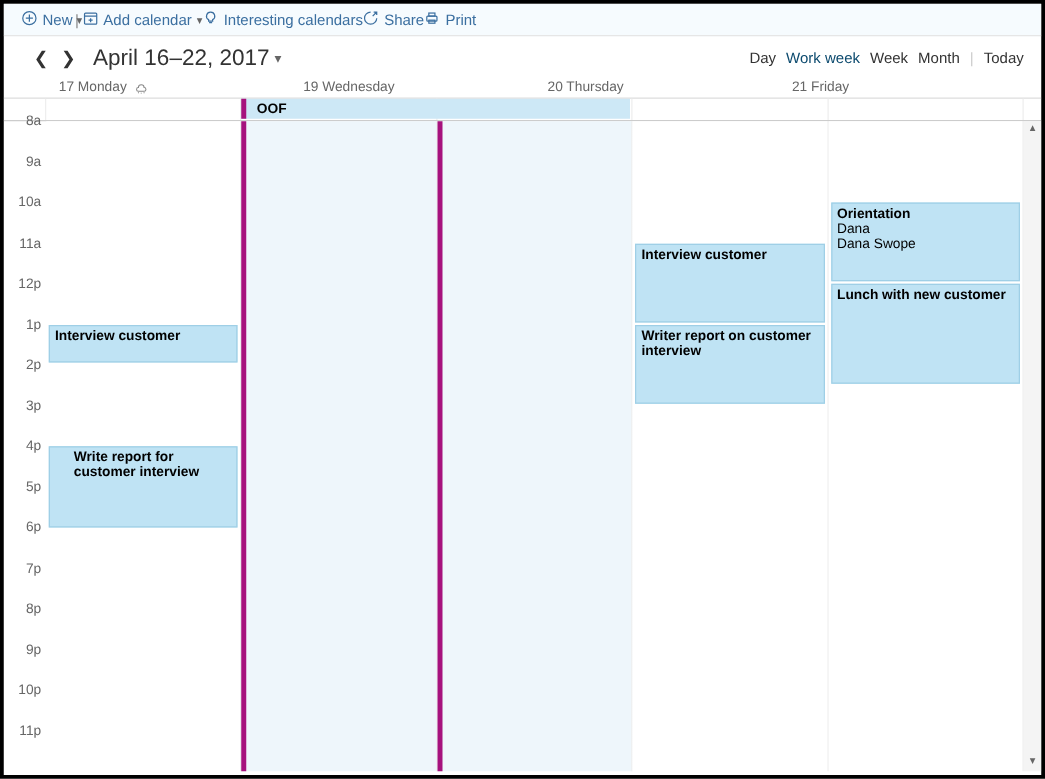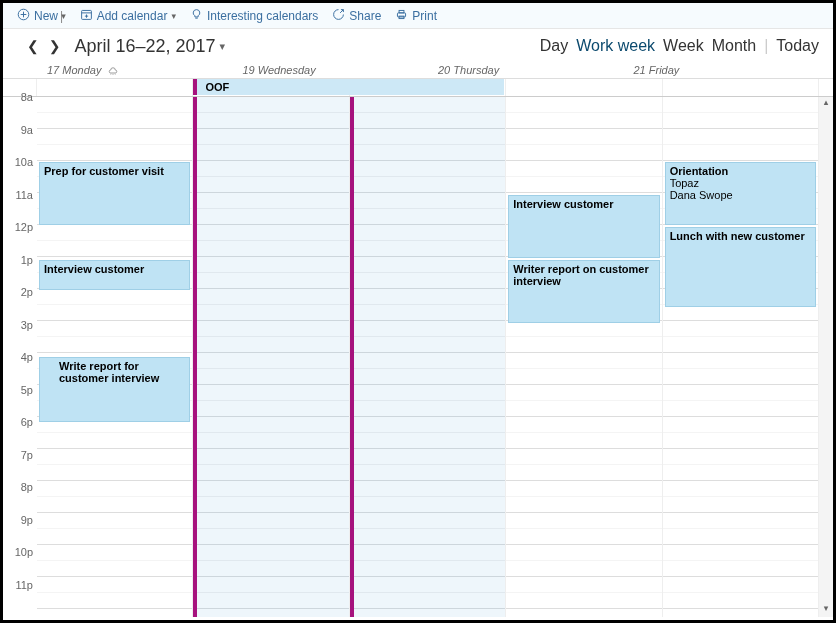--- a/index.html
+++ b/index.html
@@ -1,26 +1,26 @@
 <!DOCTYPE html>
 <html><head>
 <meta charset="utf-8">
 <style>
   * { box-sizing: border-box; margin: 0; padding: 0; font-family: "Segoe UI", sans-serif; }
   body { background: #fff; border: 3px solid #000; width: 836px; height: 623px; overflow: hidden; position: relative; }
-  .toolbar { display: flex; align-items: center; gap: 14px; padding: 4px 14px; height: 26px; background: #f6fbfe; border-bottom: 1px solid #e6e6e6; font-size: 12px; color: #3b6fa0; }
+  .toolbar { display: flex; align-items: center; gap: 0; padding: 4px 14px; height: 26px; background: #f6fbfe; border-bottom: 1px solid #e6e6e6; font-size: 12px; color: #3b6fa0; }
   .toolbar .tb-item { display: flex; align-items: center; gap: 4px; cursor: pointer; }
   .toolbar .sep { color: #888; margin: 0 -6px 0 -2px; }
   .toolbar svg { width: 13px; height: 13px; }
   .header { display: flex; align-items: center; justify-content: space-between; padding: 6px 14px 4px 22px; height: 32px; }
   .header-left { display: flex; align-items: center; gap: 6px; }
   .nav-arrow { font-size: 14px; color: #333; cursor: pointer; padding: 0 2px; }
   .date-range { font-size: 18px; color: #333; margin-left: 6px; display: flex; align-items: center; gap: 4px;}
   .date-range .chev { font-size: 11px; color: #666; }
-  .view-switch { display: flex; align-items: center; font-size: 16px; color: #333; gap: 8px; }
+  .view-switch { display: flex; align-items: center; font-size: 12px; color: #333; gap: 8px; }
   .view-switch .active { color: #0c4a6e; }
   .view-switch .vsep { color: #ccc; }
   .dayheaders { display: flex; height: 18px; border-bottom: 1px solid #ddd; font-size: 11px; color: #666; }
   .time-gutter-h { width: 34px; flex: none; }
   .dayheaders .dh { flex: 1; display: flex; align-items: center; gap: 6px; padding-left: 10px; }
   .scroll-gutter-h { width: 14px; flex: none; }
   .weather { color: #888; }
   .weather svg { width: 12px; height: 12px; vertical-align: middle; }
   .alldayrow { display: flex; height: 18px; border-bottom: 1px solid #ccc; }
   .alldayrow .time-gutter-h { border-right: 1px solid #eee; }
@@ -101,21 +101,21 @@
     <span class="active">Work week</span>
     <span>Week</span>
     <span>Month</span>
     <span class="vsep">|</span>
     <span>Today</span>
   </div>
 </div>
 
 <div class="dayheaders">
   <div class="time-gutter-h"></div>
-  <div id="dayheaders-inner" style="display:flex;flex:1;font-style:italic;">
+  <div id="dayheaders-inner" style="display:flex;flex:1;">
       <div class="dh">
         <span>17 Monday</span>
         <span class="weather"><svg viewBox="0 0 16 16">
             <path d="M5 8a3 3 0 0 1 6 0 2 2 0 0 1 0 4H5a2 2 0 0 1 0-4z" fill="none" stroke="#888" stroke-width="1.1"></path>
             <path d="M5 14l0-1M8 14.5l0-1M11 14l0-1" stroke="#888" stroke-width="1.1"></path>
           </svg></span>
       </div>
       <div class="dh">
         <span>19 Wednesday</span>
       </div>
@@ -157,36 +157,35 @@
       <div class="hour" style="top: 292.5px;">5p</div>
       <div class="hour" style="top: 325px;">6p</div>
       <div class="hour" style="top: 357.5px;">7p</div>
       <div class="hour" style="top: 390px;">8p</div>
       <div class="hour" style="top: 422.5px;">9p</div>
       <div class="hour" style="top: 455px;">10p</div>
       <div class="hour" style="top: 487.5px;">11p</div>
     </div>
   <div class="daycols" id="daycols">
       <div class="daycol">
-        <div class="event" style="top: 65px; height: 63px;"><span class="title">Prep for customer visit</span></div>
         <div class="event" style="top: 162.5px; height: 30.5px;"><span class="title">Interview customer</span></div>
         <div class="event" style="top: 260px; height: 65px; padding-left: 19px;"><span class="title">Write report for customer interview</span></div>
       </div>
       <div class="daycol busy">
         <div class="busy-bar"></div>
       </div>
       <div class="daycol busy">
         <div class="busy-bar"></div>
       </div>
       <div class="daycol">
         <div class="event" style="top: 97.5px; height: 63px;"><span class="title">Interview customer</span></div>
         <div class="event" style="top: 162.5px; height: 63px;"><span class="title">Writer report on customer interview</span></div>
       </div>
       <div class="daycol">
-        <div class="event" style="top: 65px; height: 63px;"><span class="title">Orientation</span><span class="loc">Topaz</span><span class="who">Dana Swope</span></div>
+        <div class="event" style="top: 65px; height: 63px;"><span class="title">Orientation</span><span class="loc">Dana</span><span class="who">Dana Swope</span></div>
         <div class="event" style="top: 130px; height: 80px;"><span class="title">Lunch with new customer</span></div>
       </div>
     </div>
   <div class="scroll-track">
     <div class="scroll-up">▴</div>
     <div class="scroll-down">▾</div>
   </div>
 </div>
 
 </body></html>

